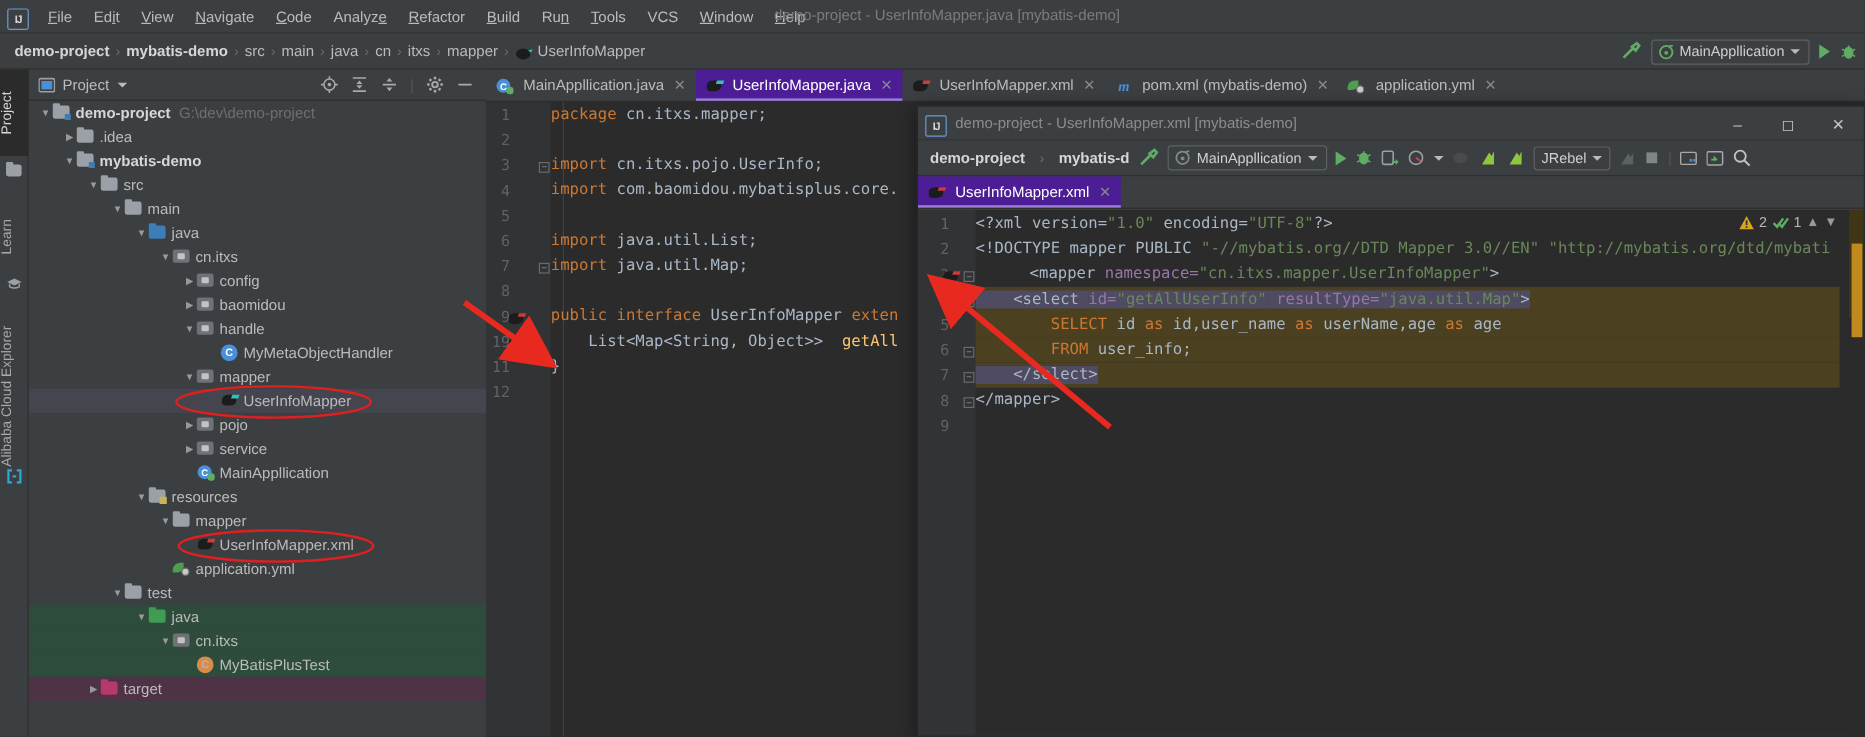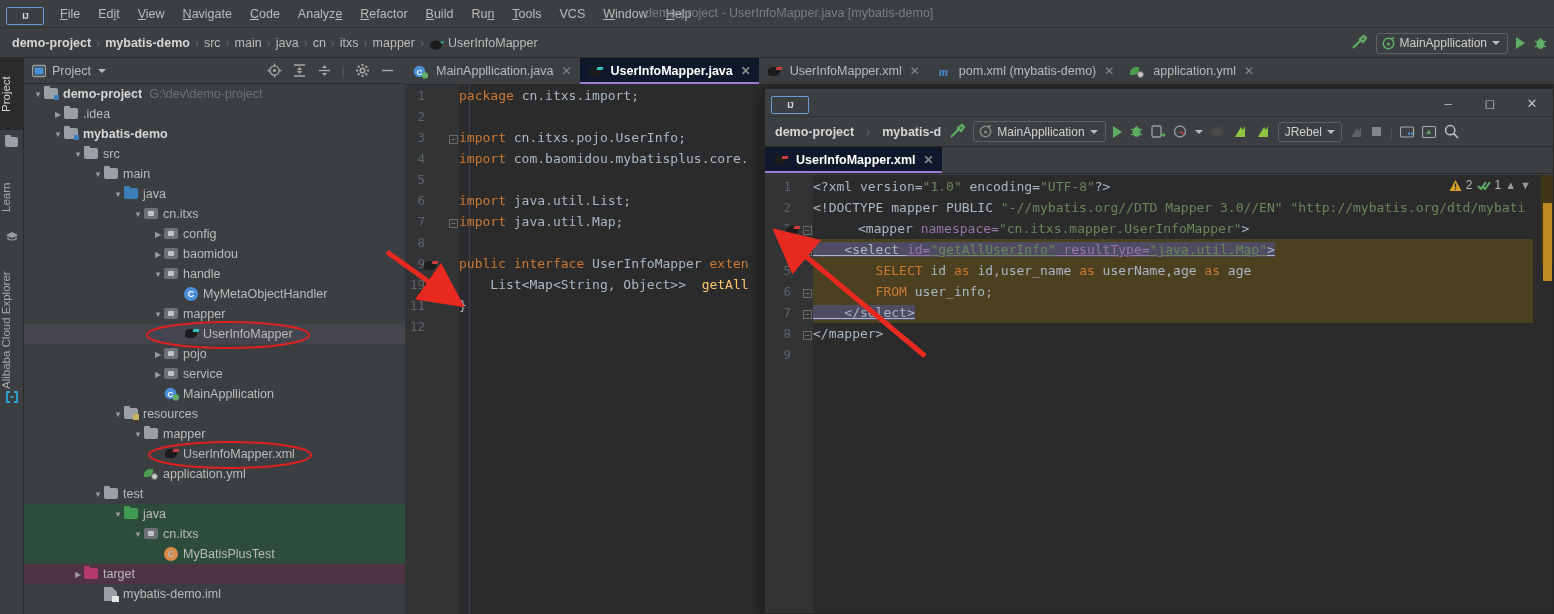--- a/index.html
+++ b/index.html
@@ -15,21 +15,21 @@
   
   #app { position:absolute; inset:0; background:#2b2b2b; }
 
   
   #menubar {
     position:absolute; top:0; left:0; width:1554px; height:28px;
     background:#3c3f41; display:flex; align-items:center;
     border-bottom:1px solid #323232;
   }
   #ij-logo {
-    width:38px; height:18px; margin:4px 7px 0 6px;
+    width:18px; height:18px; margin:4px 7px 0 6px;
     border:1.6px solid #6b9bd2; border-radius:2px;
     color:#d6d6d6; font-size:9px; font-weight:bold;
     display:flex; align-items:center; justify-content:center;
     letter-spacing:-1px;
   }
   .menu-item {
     padding:3px 9px; color:#bbbbbb; font-size:12.5px; white-space:nowrap;
   }
   .menu-item .mn { text-decoration:underline; }
   #win-title {
@@ -126,21 +126,21 @@
     background:#2b2b2b;
   }
   #tabs {
     height:27px; background:#3c3f41; display:flex; align-items:stretch;
     border-bottom:1px solid #2b2b2b;
   }
   .tab {
     display:flex; align-items:center; gap:5px; padding:0 8px;
     font-size:12.5px; color:#bbbbbb; white-space:nowrap; position:relative;
   }
-  .tab.active { background:#0f172a; color:#ffffff;font-weight:bold; }
+  .tab.active { background:#4c1d95; color:#ffffff; }
   .tab.active:after{content:"";position:absolute;left:0;right:0;bottom:0;height:2.5px;background:#9b7fd4;}
   .tab .x { color:#8a8a8a; font-size:12px; margin-left:3px; }
   .tabicon { width:14px;height:13px;flex:none;position:relative; }
 
   #code-wrap { position:absolute; top:27px; left:0; right:0; bottom:0; background:#2b2b2b; overflow:hidden; }
   .gutter-col {
     position:absolute; top:0; left:0; width:54px; bottom:0;
     background:#313335;
   }
   .lnrow {
@@ -181,21 +181,21 @@
     height:30px; display:flex; align-items:center; padding-left:10px;
     background:#3c3f41; border-bottom:1px solid #2b2b2b; gap:7px;
   }
   .jrebel { border:1px solid #5c6164; border-radius:3px; padding:2px 6px; display:flex; align-items:center; gap:5px; color:#cfcfcf; font-size:12px; }
   #f-tabs { height:27px; background:#3c3f41; display:flex; border-bottom:1px solid #2b2b2b; }
   #f-code { position:absolute; top:86px; left:0; right:0; bottom:0; background:#2b2b2b; overflow:hidden; }
   .f-gutter { position:absolute; left:0; top:0; bottom:0; width:48px; background:#313335; }
   .f-ln { position:absolute; left:0; width:26px; text-align:right; color:#606366; font-size:12.5px; font-family:"DejaVu Sans Mono", monospace; }
   .f-code-line { position:absolute; left:48px; white-space:pre; font-family:"DejaVu Sans Mono", monospace; font-size:13px; }
   .hl-band { position:absolute; left:48px; right:20px; background:#4b4121; }
-  .sel-band { background:#4f4b62;text-decoration:underline; }
+  .sel-band { background:#4f4b62; }
   #f-inspect {
     position:absolute; right:22px; top:3px; display:flex; align-items:center; gap:4px;
     font-size:12px; color:#b8b8b8; z-index:5;
   }
   #f-scroll { position:absolute; right:0; top:0; bottom:0; width:12px; background:#2b2b2b; }
   #f-scroll-thumb { position:absolute; right:1px; width:9px; background:#c08a1e; }
   #f-scroll-band { position:absolute; right:0; width:12px; background:#403617; }
   .f-fold { position:absolute; left:38px; width:9px; height:9px; border:1px solid #6a6a6a; color:#9a9a9a; font-size:8px; line-height:7px; text-align:center; }
 
   
@@ -547,27 +547,20 @@
           </span>
           <span class="lbl">MyBatisPlusTest</span>
         </div>
         <div class="row magenta" style="padding-left: 48px;">
           <span class="arrow">▶</span>
           <span class="ico">
             <div class="folder f-red"></div>
           </span>
           <span class="lbl">target</span>
         </div>
-        <div class="row" style="padding-left: 68px;">
-          <span class="arrow"></span>
-          <span class="ico">
-            <div class="iml"></div>
-          </span>
-          <span class="lbl">mybatis-demo.iml</span>
-        </div>
       </div>
   </div>
 
   <div id="editor">
     <div id="tabs">
         <div class="tab">
           <span class="ico tabicon">
             <svg width="15" height="14" viewBox="0 0 15 14">
               <circle cx="6.5" cy="6.5" r="5.8" fill="#4a90d9"></circle>
               <text x="6.5" y="9.6" font-size="8" font-family="sans-serif" font-weight="bold" fill="#fff" text-anchor="middle">C</text>
@@ -641,41 +634,42 @@
             <div class="mybatis">
               <div class="bird"></div>
               <div class="beak"></div>
             </div>
           </span>
           <div class="lnrow" style="top: 213px;">11</div>
           <div class="lnrow" style="top: 234px;">12</div>
         </div>
       <div id="vline"></div>
       <div id="java-lines">
-          <div class="codeline" style="top: 3px;"><span class="k">package </span><span class="t">cn.itxs.import;</span></div>
+          <div class="codeline" style="top: 3px;"><span class="k">package </span><span class="t">cn.itxs.mapper;</span></div>
           <div class="codeline" style="top: 24px;"></div>
           <div class="codeline" style="top: 45px;"><span class="k">import </span><span class="t">cn.itxs.pojo.UserInfo;</span></div>
           <div class="codeline" style="top: 66px;"><span class="k">import </span><span class="t">com.baomidou.mybatisplus.core.</span></div>
           <div class="codeline" style="top: 87px;"></div>
           <div class="codeline" style="top: 108px;"><span class="k">import </span><span class="t">java.util.List;</span></div>
           <div class="codeline" style="top: 129px;"><span class="k">import </span><span class="t">java.util.Map;</span></div>
           <div class="codeline" style="top: 150px;"></div>
           <div class="codeline" style="top: 171px;"><span class="k">public </span><span class="k">interface </span><span class="ty">UserInfoMapper</span><span class="k"> exten</span></div>
           <div class="codeline" style="top: 192px;"><span class="t">    List&lt;Map&lt;String, Object&gt;&gt;  </span><span class="m">getAll</span></div>
           <div class="codeline" style="top: 213px;"><span class="t">}</span></div>
           <div class="codeline" style="top: 234px;"></div>
         </div>
     </div>
   </div>
 
 </div>
 
 <div id="float">
   <div id="f-title">
     <div id="ij-logo" style="position:relative;">IJ</div>
+    <span class="t">demo-project - UserInfoMapper.xml [mybatis-demo]</span>
     <div id="f-winbtns">
       <div class="wbtn">‒</div>
       <div class="wbtn">◻</div>
       <div class="wbtn">✕</div>
     </div>
   </div>
 
   <div id="f-nav">
     <span class="crumb bold">demo-project</span>
     <span class="crumb-sep">›</span>

